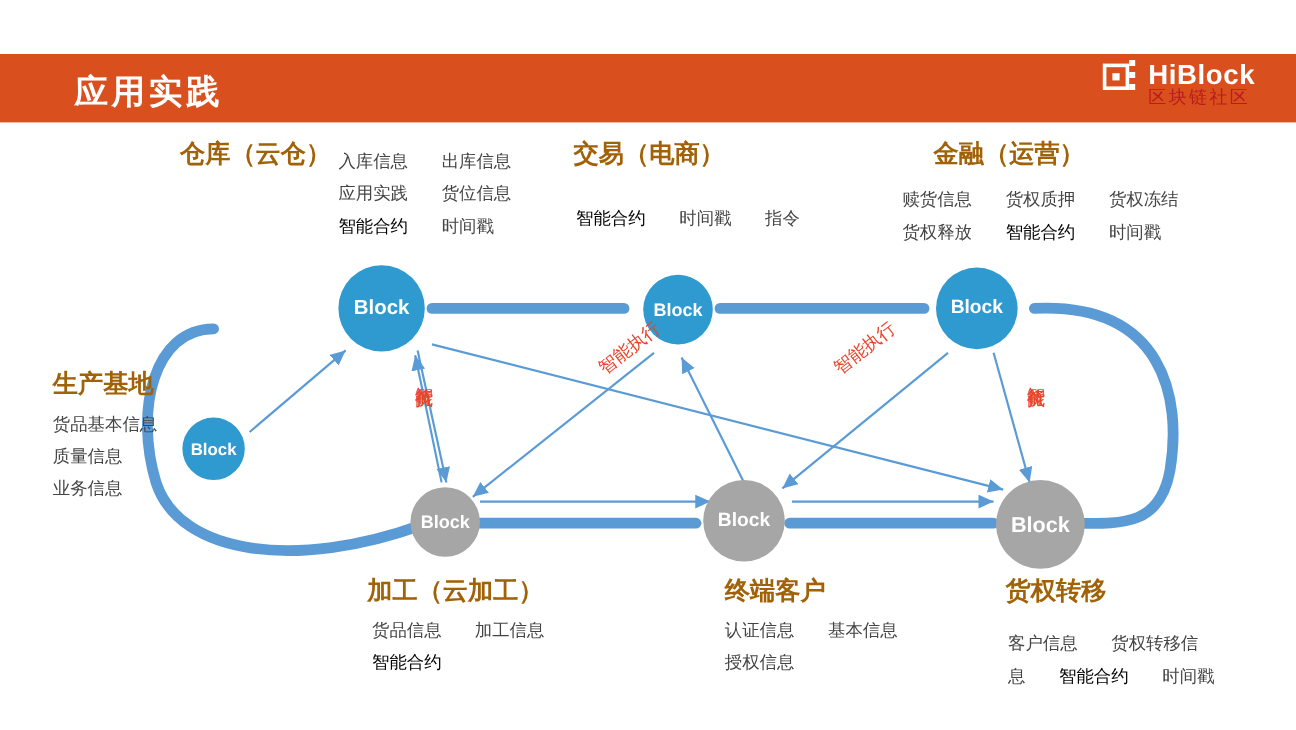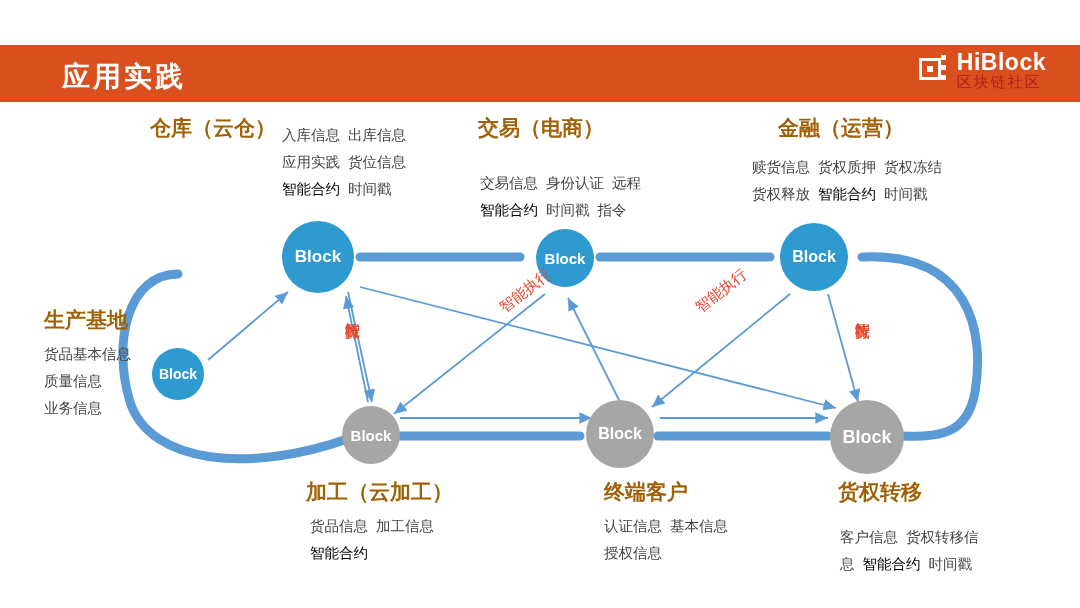--- a/index.html
+++ b/index.html
@@ -34,21 +34,20 @@
     font-weight: bold;
     color: #ffffff;
     letter-spacing: 3px;
   }
   
   #logo {
     position: absolute;
     right: 34px;
     top: 50px;
     display: flex;
-    align-items: center;
     gap: 8px;
   }
   #logo-mark {
     position: relative;
     width: 30px;
     height: 30px;
   }
   #logo-mark .sq {
     position: absolute;
     background: #ffffff;
@@ -117,21 +116,21 @@
     margin-bottom: 7px;
   }
   .label-lines {
     font-size: 14.5px;
     color: #444444;
     line-height: 1.85;
     white-space: nowrap;
   }
   .label-lines .row { display: block; }
   .tok { display: inline-block; }
-  .tok + .tok { margin-left: 4px; }
+  .tok + .tok { margin-left: 24px; }
   .yellow { color: #000000; }
   .arrow-label {
     position: absolute;
     color: #e8452c;
     font-size: 15px;
     line-height: 1.15;
     font-weight: 500;
     white-space: nowrap;
   }
   .arrow-label.vertical {
@@ -262,25 +261,20 @@
         </span>
       </div>
     </div>
 
     <div class="label-block" style="left:478px; top:12px;">
       <div class="label-title">交易（电商）</div>
     </div>
     <div class="label-block" style="left:480px; top:68px;">
       <div class="label-lines">
         <span class="row">
-          <span class="tok">交易信息</span>
-          <span class="tok">身份认证</span>
-          <span class="tok">远程</span>
-        </span>
-        <span class="row">
           <span class="tok yellow">智能合约</span>
           <span class="tok">时间戳</span>
           <span class="tok">指令</span>
         </span>
       </div>
     </div>
 
     <div class="label-block" style="left:778px; top:12px;">
       <div class="label-title">金融（运营）</div>
     </div>
@@ -294,21 +288,21 @@
         <span class="row">
           <span class="tok">货权释放</span>
           <span class="tok yellow">智能合约</span>
           <span class="tok">时间戳</span>
         </span>
       </div>
     </div>
 
     <div class="label-block" style="left:306px; top:376px;">
       <div class="label-title">加工（云加工）</div>
-      <div class="label-lines" style="margin-left:4px;">
+      <div class="label-lines" style="margin-left:4px;font-family:Liberation Serif, serif;">
         <span class="row">
           <span class="tok">货品信息</span>
           <span class="tok">加工信息</span>
         </span>
         <span class="row">
           <span class="tok yellow">智能合约</span>
         </span>
       </div>
     </div>
 

